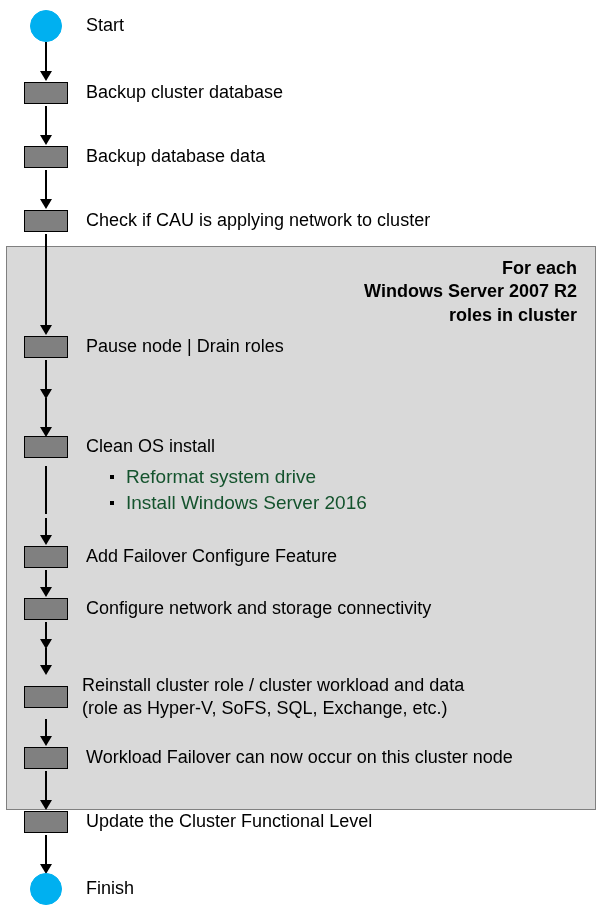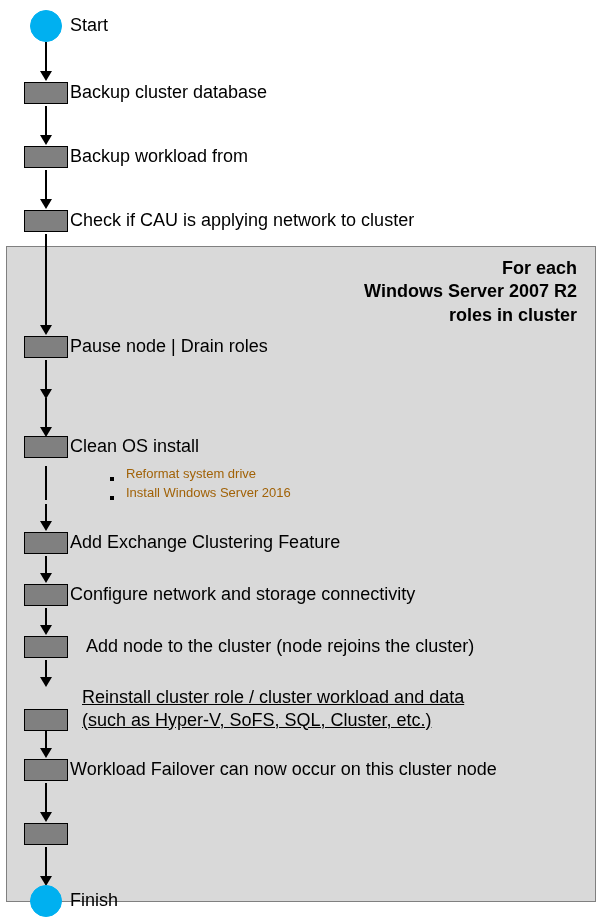--- a/index.html
+++ b/index.html
@@ -34,42 +34,42 @@
     border: 1px solid #000;
   }
   .circle {
     width: 32px;
     height: 32px;
     border-radius: 50%;
     background: #00B0F0;
     border: 1px solid #00B0F0;
   }
   .label {
-    margin-left: 2px;
+    margin-left: 18px;
     font-size: 18px;
     color: #000;
     line-height: 1.2;
   }
   .label-two {
     margin-left: 14px;
   }
   .label-two .line {
     font-size: 18px;
     color: #000;
     line-height: 1.25;
   }
   .bullets {
     margin-left: 86px;
     margin-top: 2px;
   }
   .bullet-row {
     display: flex;
-    align-items: flex-end;
-    font-size: 13px;
-    color: #a16207;
+    align-items: center;
+    font-size: 19px;
+    color: #14532d;
     margin: 4px 0;
   }
   .dot {
     width: 4px; height: 4px;
     background: #000;
     border-radius: 0;
     margin-right: 12px;
   }
   .connector {
     width: 44px;
@@ -117,21 +117,21 @@
     font-size: 18px;
     font-weight: bold;
     line-height: 1.3;
   }
 </style>
 </head>
 <body>
 
 <div class="flow">
 
-  <div class="gray-box" style="top:246px; height:656px;">
+  <div class="gray-box" style="top:246px; height:564px;">
     <div class="box-caption">
       <div>For each</div>
       <div>Windows Server 2007 R2</div>
       <div>roles in cluster</div>
     </div>
   </div>
 
   <div class="row">
     <div class="shape-col">
         <div class="circle"></div>
@@ -160,21 +160,21 @@
           <div class="line" style="height:30px;"></div>
           <div class="head"></div>
         </div>
       </div>
   </div>
 
   <div class="row">
     <div class="shape-col">
         <div class="rect"></div>
       </div>
-    <div class="label">Backup workload from</div>
+    <div class="label">Backup database data</div>
   </div>
   <div class="gap">
     <div class="connector">
         <div class="arrow" style="height:38px;width:12px;">
           <div class="line" style="height:30px;"></div>
           <div class="head"></div>
         </div>
       </div>
   </div>
 
@@ -247,21 +247,21 @@
           <div class="line" style="height:18px;"></div>
           <div class="head"></div>
         </div>
       </div>
   </div>
 
   <div class="row">
     <div class="shape-col">
         <div class="rect"></div>
       </div>
-    <div class="label">Add Exchange Clustering Feature</div>
+    <div class="label">Add Failover Configure Feature</div>
   </div>
   <div class="gap-s">
     <div class="connector">
         <div class="arrow" style="height:26px;width:12px;">
           <div class="line" style="height:18px;"></div>
           <div class="head"></div>
         </div>
       </div>
   </div>
 
@@ -273,42 +273,36 @@
   </div>
   <div class="gap-s">
     <div class="connector">
         <div class="arrow" style="height:26px;width:12px;">
           <div class="line" style="height:18px;"></div>
           <div class="head"></div>
         </div>
       </div>
   </div>
 
-  <div class="row">
-    <div class="shape-col">
-        <div class="rect"></div>
-      </div>
-    <div class="label" style="margin-left:18px;">Add node to the cluster (node rejoins the cluster)</div>
-  </div>
-  <div class="gap-s">
-    <div class="connector">
-        <div class="arrow" style="height:26px;width:12px;">
-          <div class="line" style="height:18px;"></div>
-          <div class="head"></div>
-        </div>
-      </div>
-  </div>
-
-  <div class="row" style="align-items:flex-end;text-decoration:underline;">
+  <div class="gap-s">
+    <div class="connector">
+        <div class="arrow" style="height:26px;width:12px;">
+          <div class="line" style="height:18px;"></div>
+          <div class="head"></div>
+        </div>
+      </div>
+  </div>
+
+  <div class="row" style="align-items:center;">
     <div class="shape-col">
         <div class="rect"></div>
       </div>
     <div class="label-two">
       <div class="line">Reinstall cluster role / cluster workload and data</div>
-      <div class="line">(such as Hyper-V, SoFS, SQL, Cluster, etc.)</div>
+      <div class="line">(role as Hyper-V, SoFS, SQL, Exchange, etc.)</div>
     </div>
   </div>
   <div class="gap-s">
     <div class="connector">
         <div class="arrow" style="height:26px;width:12px;">
           <div class="line" style="height:18px;"></div>
           <div class="head"></div>
         </div>
       </div>
   </div>
@@ -325,20 +319,21 @@
           <div class="line" style="height:30px;"></div>
           <div class="head"></div>
         </div>
       </div>
   </div>
 
   <div class="row">
     <div class="shape-col">
         <div class="rect"></div>
       </div>
+    <div class="label">Update the Cluster Functional Level</div>
   </div>
   <div class="gap">
     <div class="connector">
         <div class="arrow" style="height:38px;width:12px;">
           <div class="line" style="height:30px;"></div>
           <div class="head"></div>
         </div>
       </div>
   </div>
 

